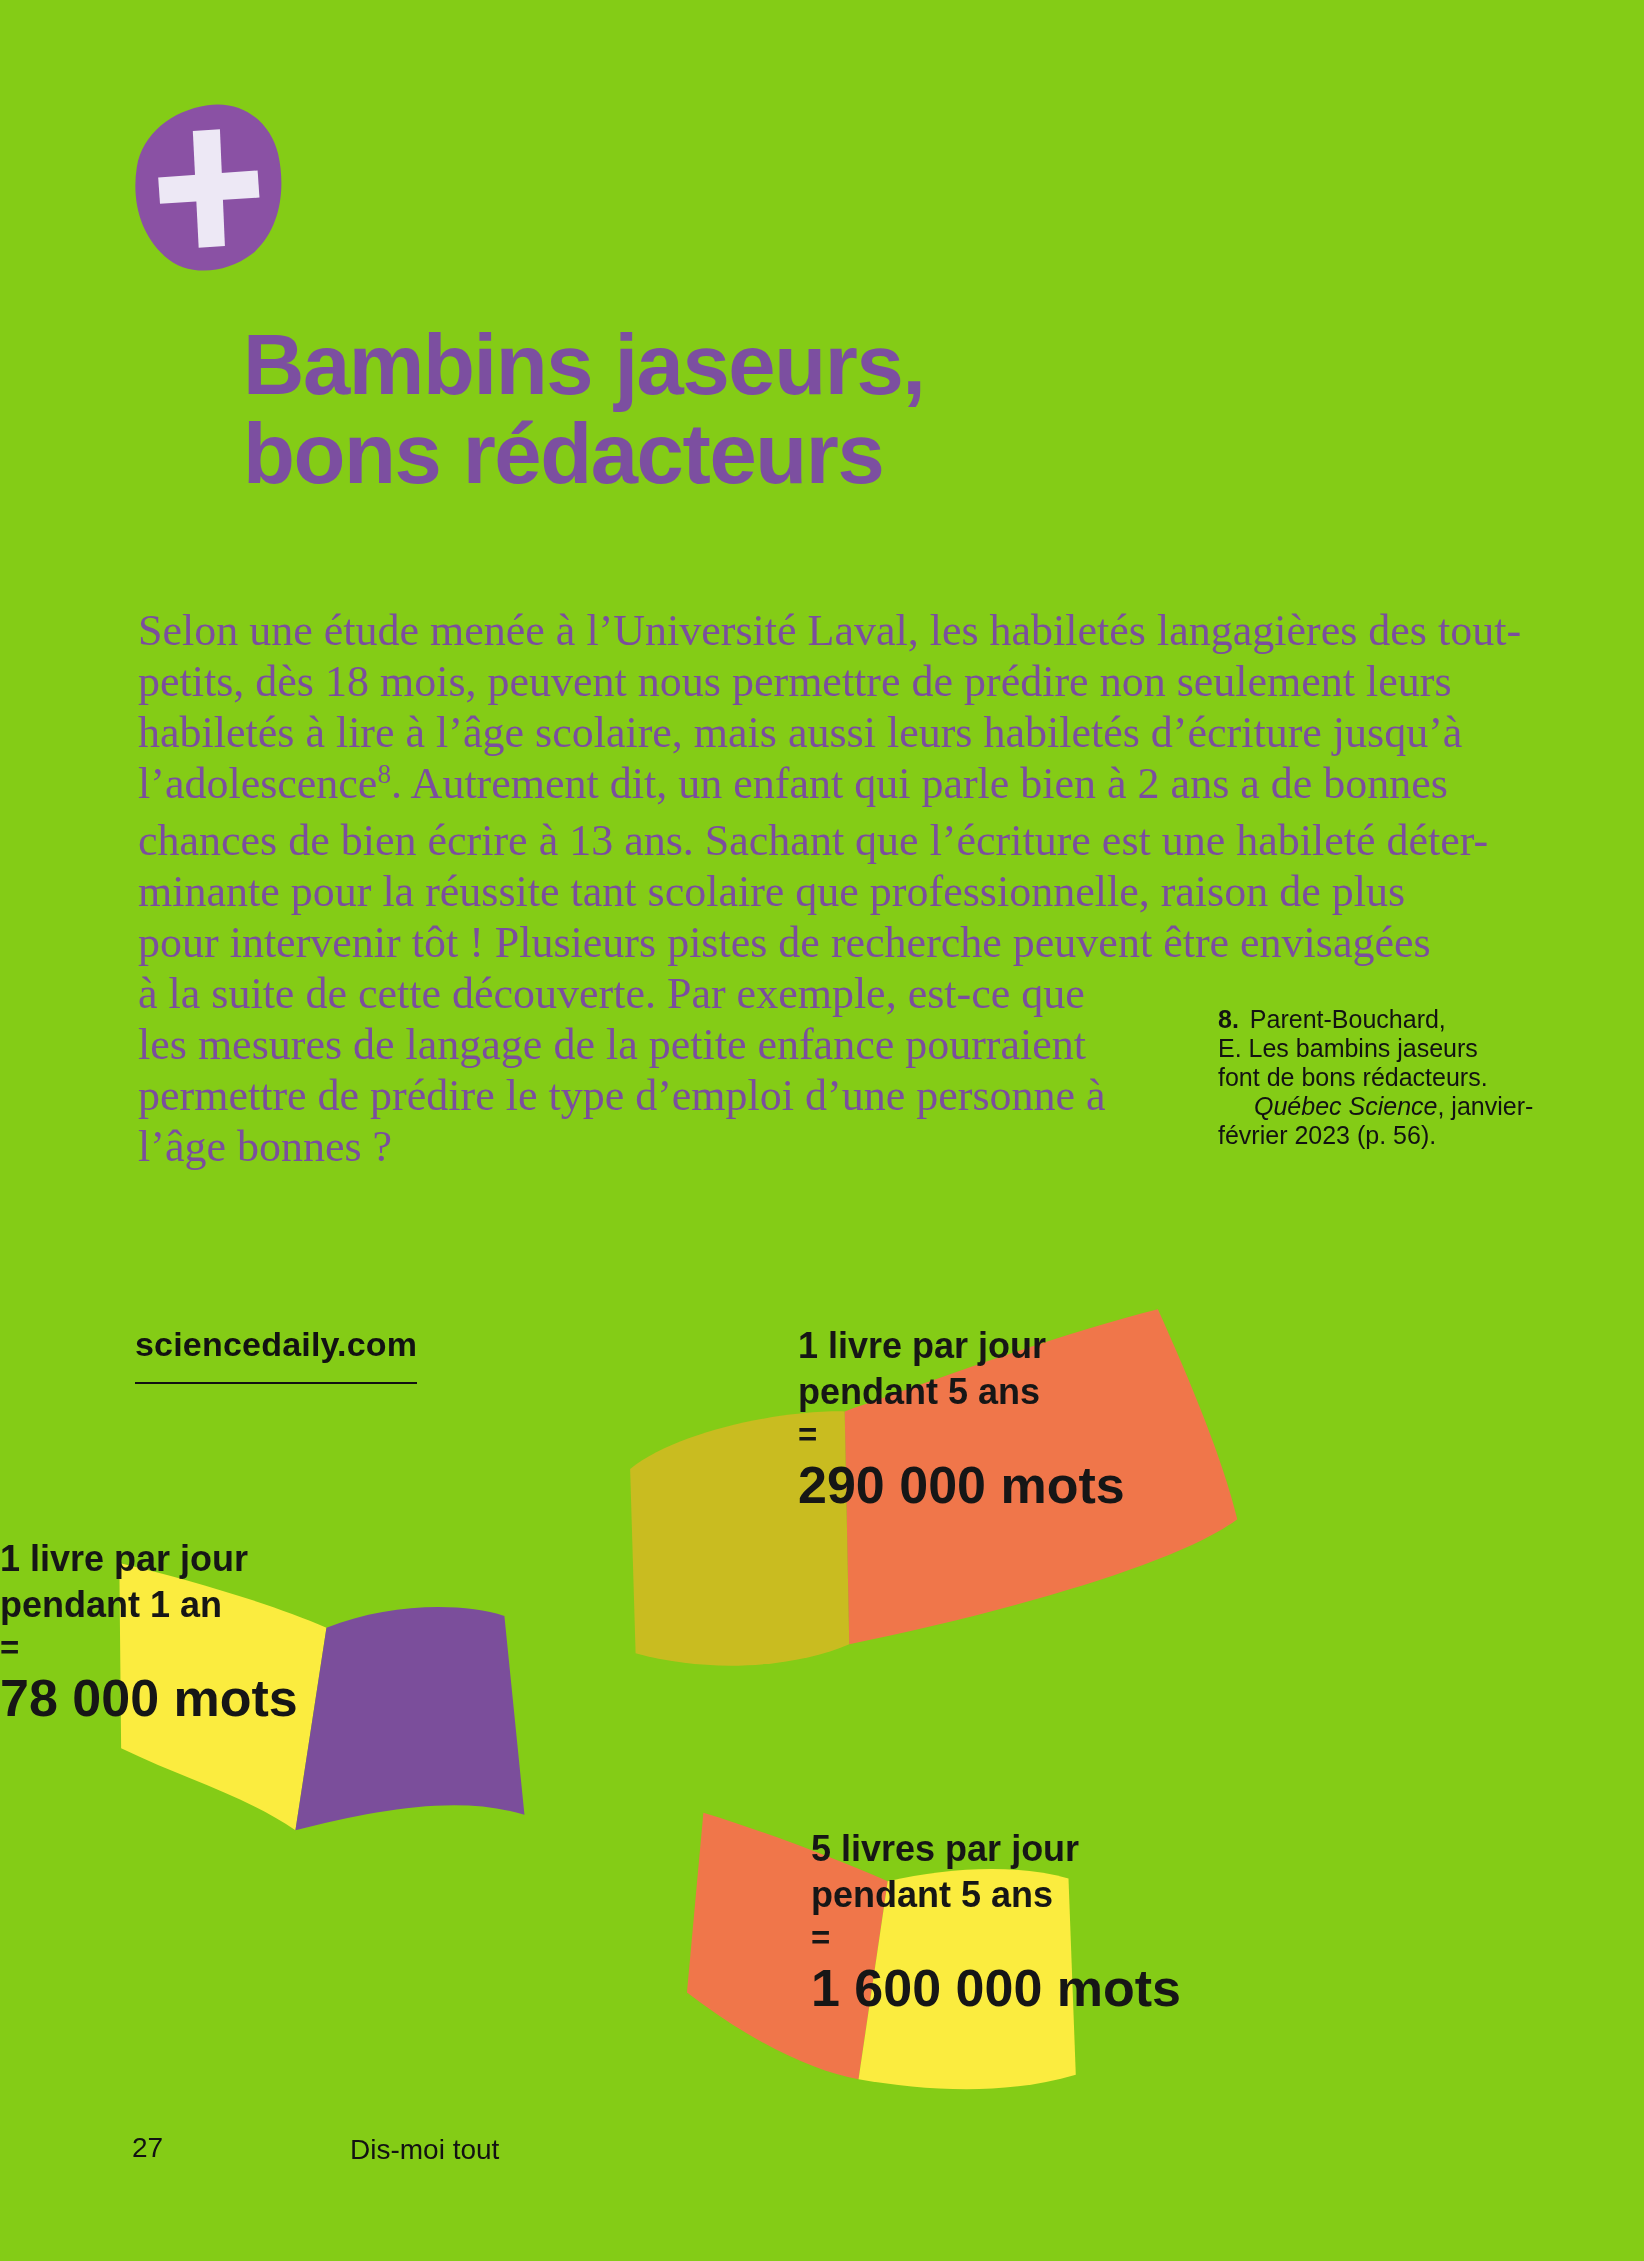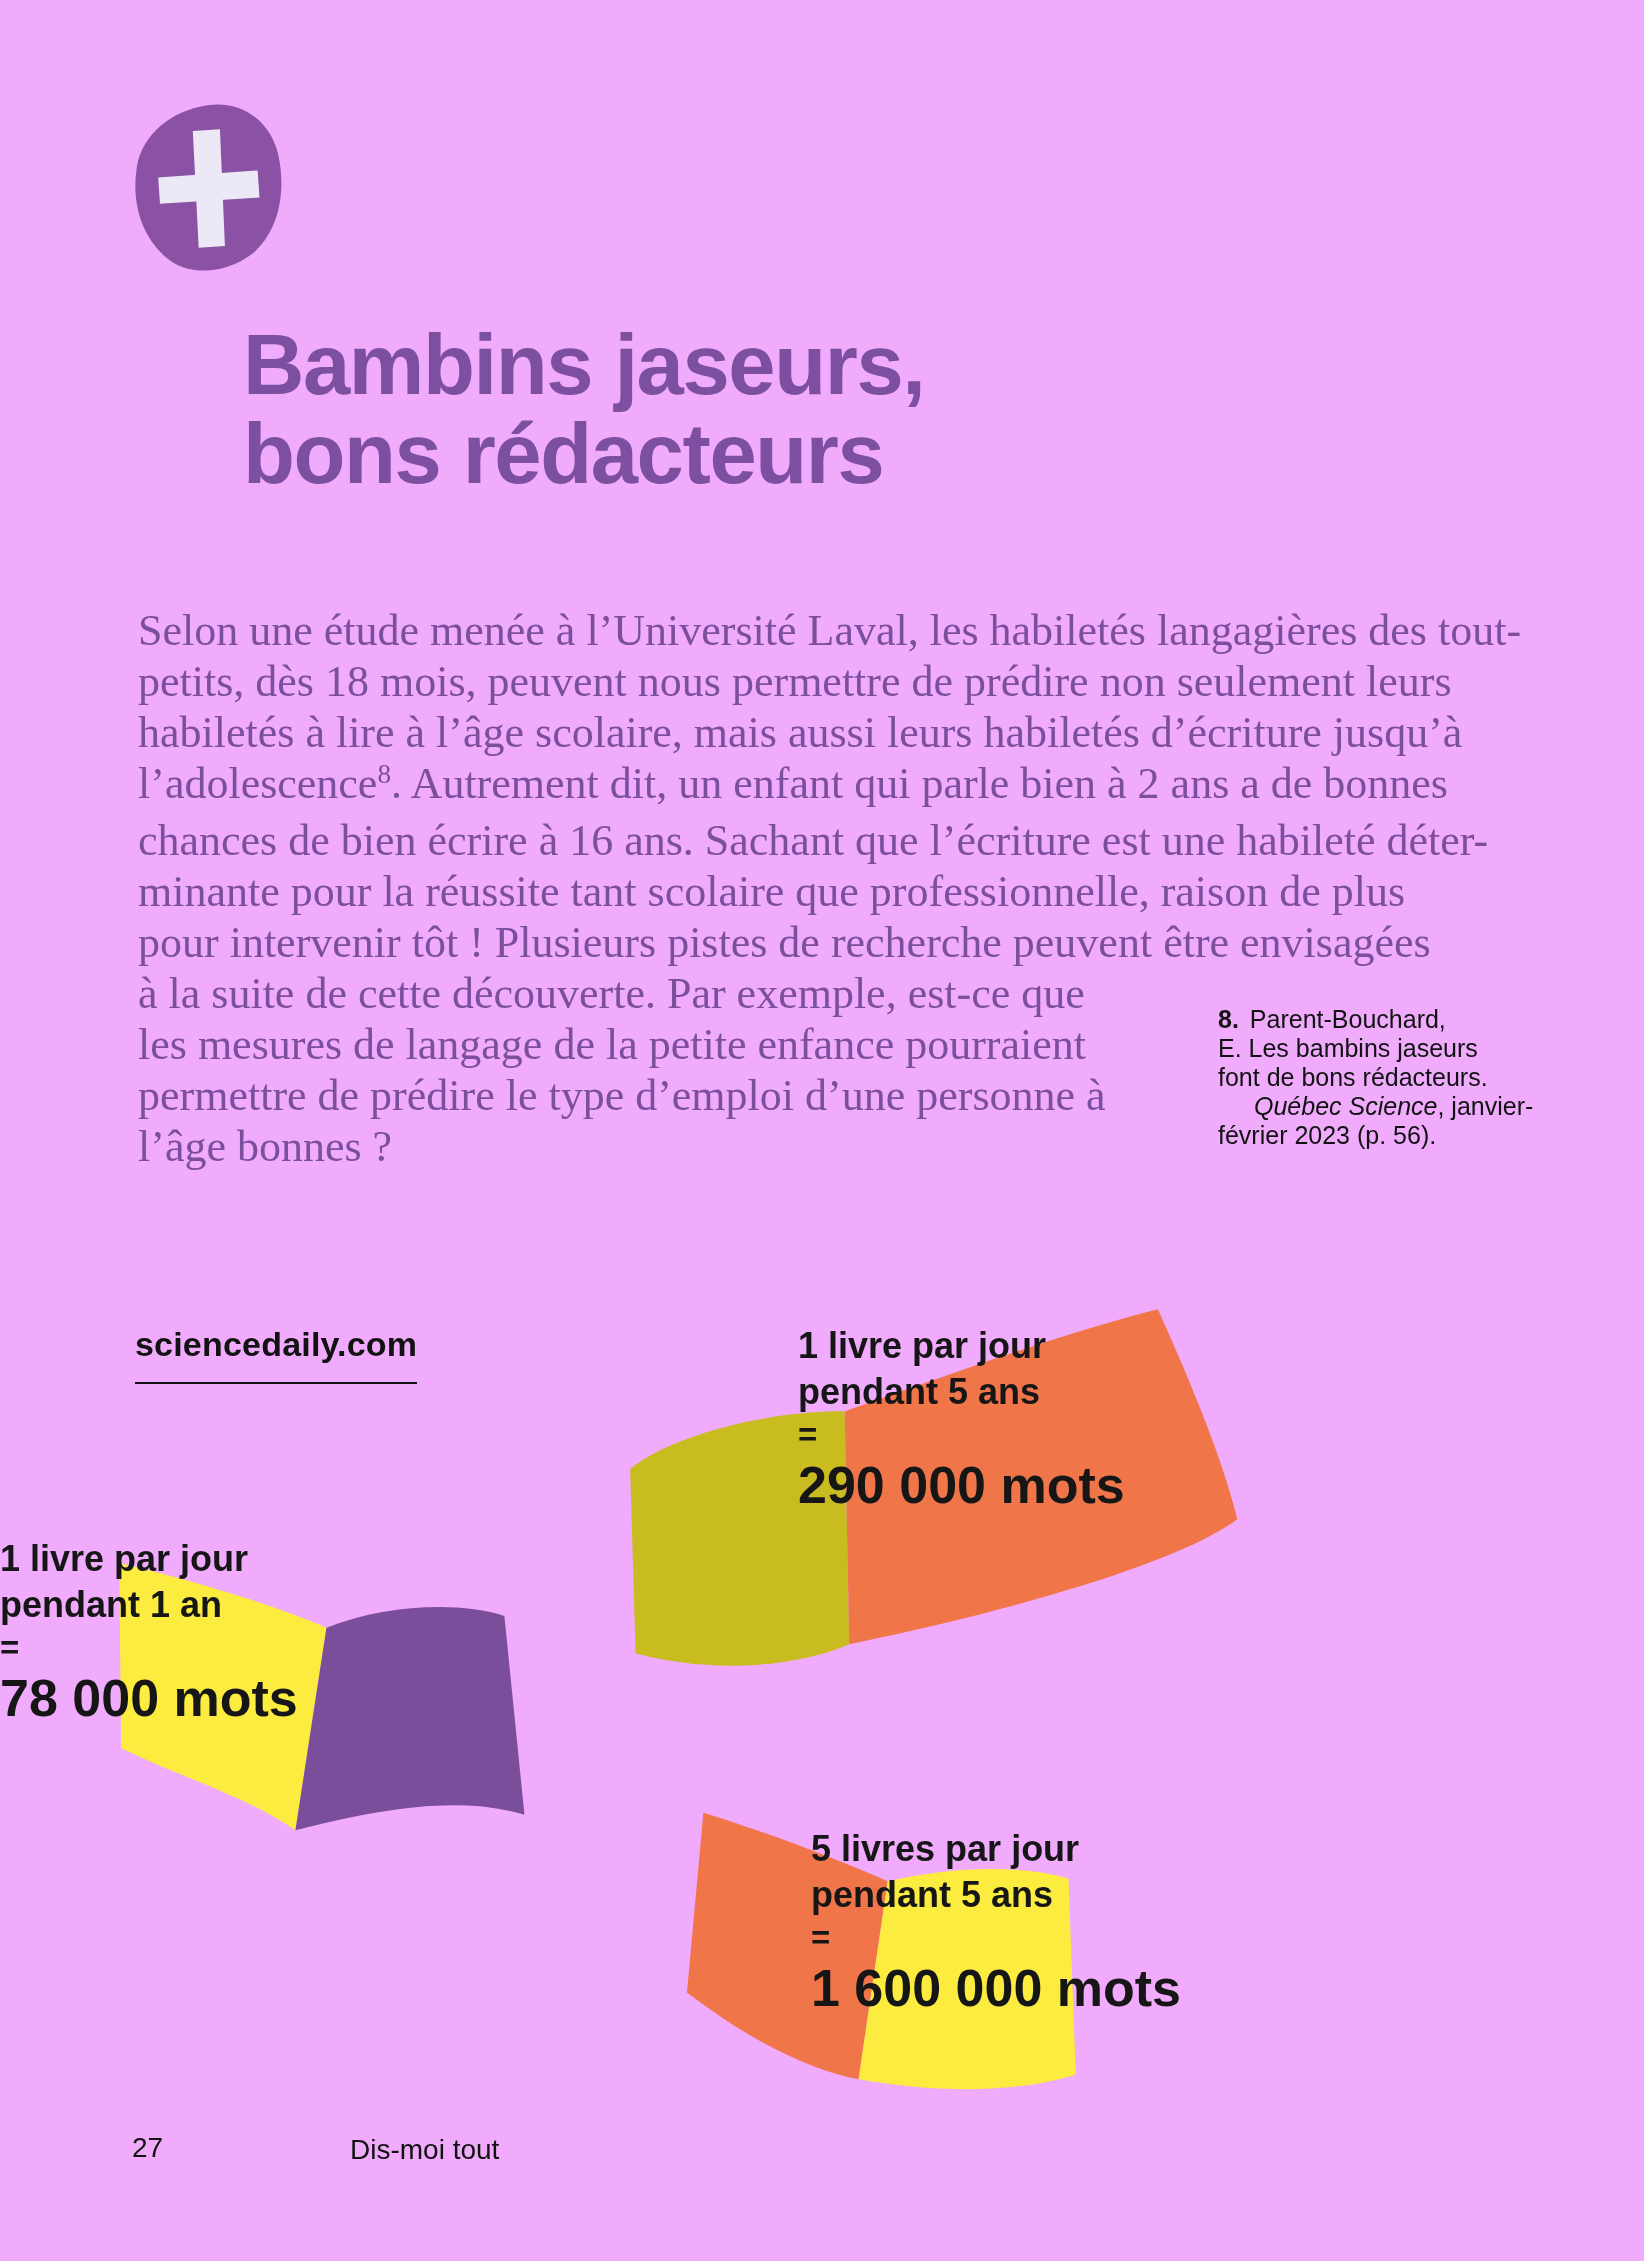--- a/index.html
+++ b/index.html
@@ -1,18 +1,18 @@
 <!DOCTYPE html>
 <html style="font-size:14.6px"><head>
 <meta charset="utf-8">
 <style>
   html,body{margin:0;padding:0;}
   body{width:1645px;height:2261px;position:relative;overflow:hidden;
        font-family:"Liberation Sans", sans-serif;}
-  .page{position:absolute;inset:0;background:#f0abfc;}
+  .page{position:absolute;inset:0;background:#84cc16;}
 
   
   .plus-blob{position:absolute;left:126px;top:99px;width:163px;height:179px;}
 
   
   .title{position:absolute;left:243px;top:320px;color:#7C4FA0;
          font-weight:700;font-size:85px;line-height:89px;letter-spacing:-1.4px;}
 
   
   .paragraph{position:absolute;left:138px;top:605px;width:1444px;
@@ -71,21 +71,21 @@
   <h1 class="title" style="margin:0;">
     <div>Bambins jaseurs,</div>
     <div>bons rédacteurs</div>
   </h1>
 
   <div class="paragraph">
     <div class="pline">Selon une étude menée à l’Université Laval, les habiletés langagières des tout-</div>
     <div class="pline">petits, dès 18 mois, peuvent nous permettre de prédire non seulement leurs</div>
     <div class="pline">habiletés à lire à l’âge scolaire, mais aussi leurs habiletés d’écriture jusqu’à</div>
     <div class="pline"><span>l’adolescence</span><sup>8</sup><span>. Autrement dit, un enfant qui parle bien à 2 ans a de bonnes</span></div>
-    <div class="pline">chances de bien écrire à 16 ans. Sachant que l’écriture est une habileté déter-</div>
+    <div class="pline">chances de bien écrire à 13 ans. Sachant que l’écriture est une habileté déter-</div>
     <div class="pline">minante pour la réussite tant scolaire que professionnelle, raison de plus</div>
     <div class="pline">pour intervenir tôt ! Plusieurs pistes de recherche peuvent être envisagées</div>
     <div class="pline">à la suite de cette découverte. Par exemple, est-ce que</div>
     <div class="pline">les mesures de langage de la petite enfance pourraient</div>
     <div class="pline">permettre de prédire le type d’emploi d’une personne à</div>
     <div class="pline">l’âge bonnes ?</div>
   </div>
 
   <aside class="footnote">
     <div class="fline"><span class="fn-marker">8.</span><span>Parent-Bouchard,</span></div>

